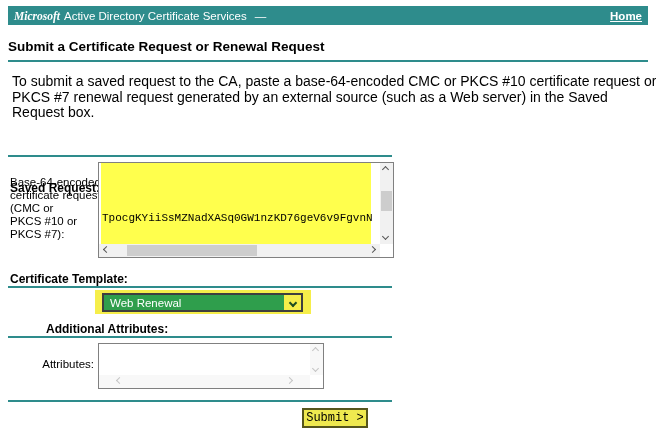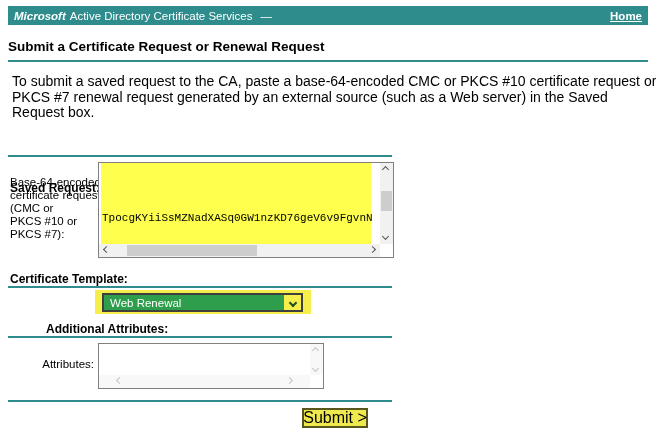--- a/index.html
+++ b/index.html
@@ -9,21 +9,21 @@
     font-family:"Liberation Sans", sans-serif; color:#000;
   }
   .abs { position:absolute; }
 
   
   .header-bar {
     left:8px; top:6px; width:640px; height:19px; background:#2E8C8C;
     color:#fff; font-size:11.5px; display:flex; align-items:center;
     padding:0 6px; white-space:nowrap;
   }
-  .brand { font-weight:bold; font-style:italic; margin-right:4px; }
+  .brand { font-weight:bold; font-style:italic; margin-right:4px;font-family:Liberation Serif, serif; }
   .dash { margin:0 8px; }
   .home-link { margin-left:auto; font-weight:bold; text-decoration:underline; color:#fff; cursor:pointer; }
 
   .page-heading { left:8px; top:39px; font-size:13.5px; font-weight:bold; white-space:nowrap; }
   .rule-full { left:8px; top:60px; width:640px; height:2px; background:#2E8C8C; }
   .rule-half { width:384px; height:2px; background:#2E8C8C; }
 
   .intro { left:12px; top:74px; font-size:14px; line-height:15.5px; white-space:nowrap; }
 
   .section-title { font-size:12px; font-weight:bold; white-space:nowrap; }
@@ -72,21 +72,21 @@
   .dd-button { width:17px; display:flex; align-items:center; justify-content:center; }
 
   .attr-label { left:0px; top:358px; width:94px; text-align:right; font-size:11.5px; }
   .ta-attr { left:98px; top:343px; width:226px; height:46px; }
   .vscroll-attr { right:0; top:0; width:13px; height:31px; background:#f8f8f8; }
   .hscroll-attr { left:0; bottom:0; height:13px; width:211px; background:#f8f8f8; }
 
   .submit-btn {
     left:302px; top:408px; width:66px; height:20px;
     background:#EFE94F; border:2px solid #55551c;
-    font-size:16px; font-family:Liberation Sans, sans-serif;
+    font-size:12px; font-family:Liberation Mono, monospace;
     display:flex; align-items:center; justify-content:center;
     cursor:pointer; white-space:nowrap;
   }
 </style>
 </head>
 <body>
 
 <div class="abs header-bar">
   <span class="brand">Microsoft</span>
   <span>Active Directory Certificate Services</span>

